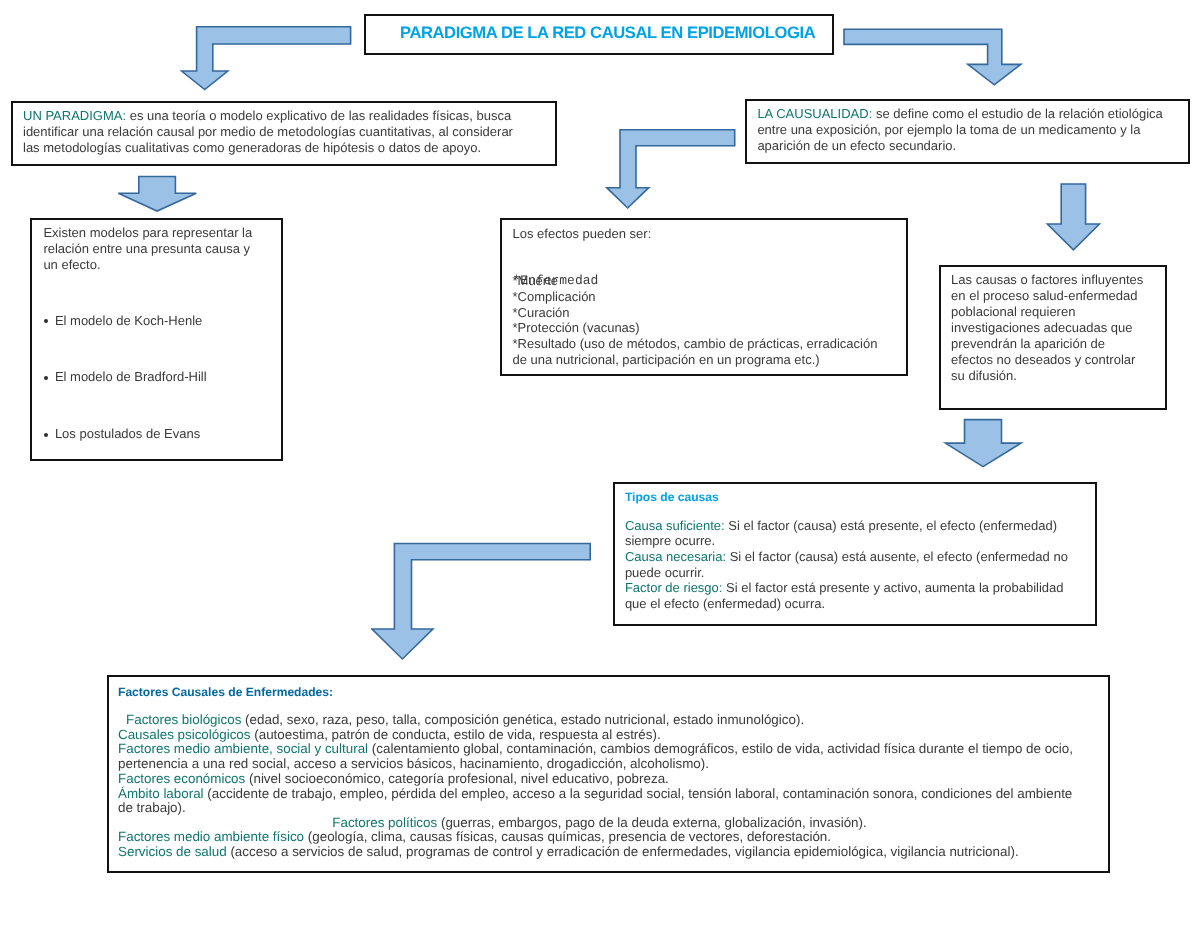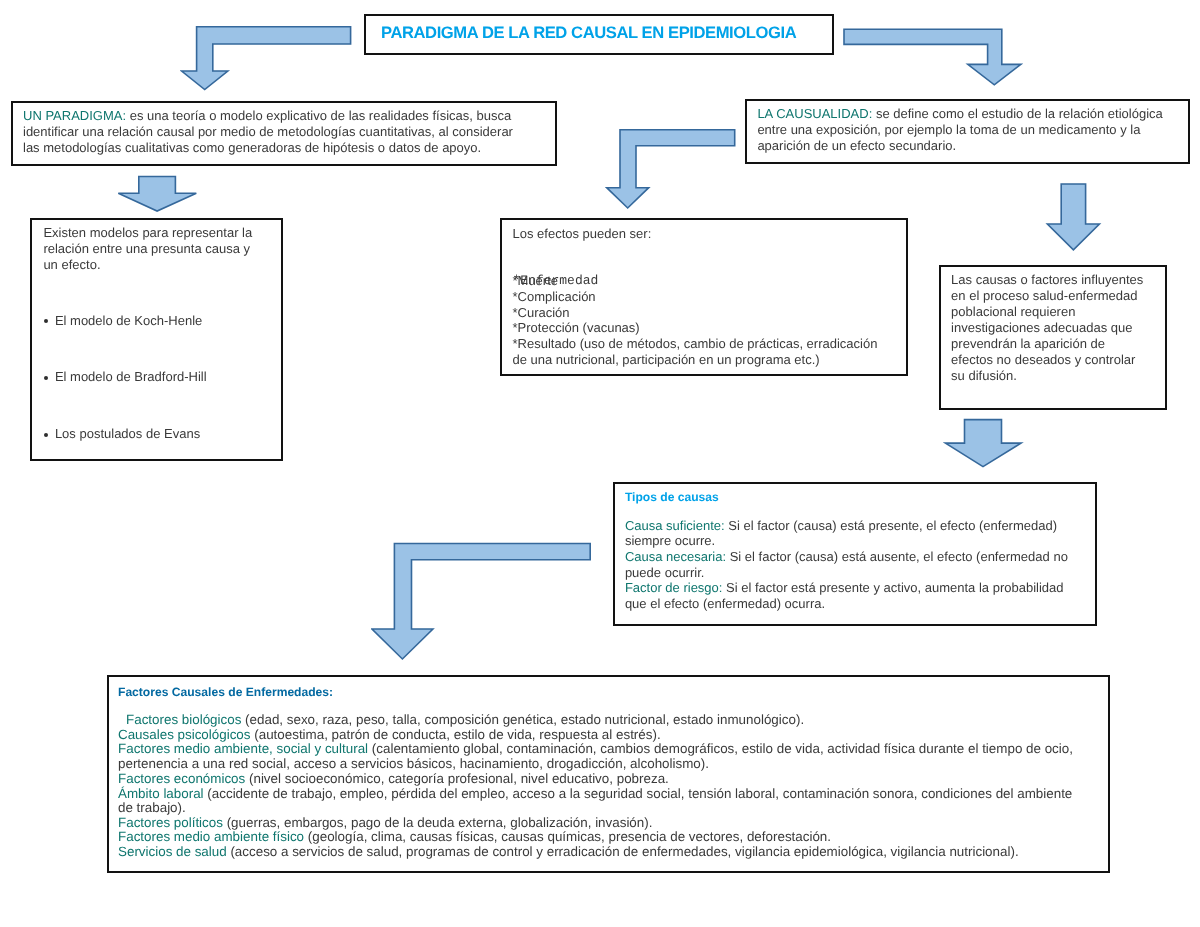--- a/index.html
+++ b/index.html
@@ -41,21 +41,21 @@
       <polygon points="129.7,1.7 129.7,17.7 31.0,17.7 31.0,59.7 43.7,59.7 22.7,80.0 1.7,59.7 15.0,59.7 15.0,1.7" fill="#9BC2E6" stroke="#35689B" stroke-width="1.6" stroke-linejoin="miter"></polygon>
     </svg>
 <svg class="arrow" style="left:943.0px;top:418.0px;" width="84" height="54" viewBox="0 0 84 54">
       <polygon points="21.5,1.6 58.5,1.6 58.5,25.1 78.0,25.1 40.0,48.6 2.5,25.1 21.5,25.1" fill="#9BC2E6" stroke="#35689B" stroke-width="1.6" stroke-linejoin="miter"></polygon>
     </svg>
 <svg class="arrow" style="left:371.0px;top:542.0px;" width="222" height="120" viewBox="0 0 222 120">
       <polygon points="219.2,1.5 219.2,17.8 40.5,17.8 40.5,87.0 61.9,87.0 31.4,117.0 1.0,87.0 23.4,87.0 23.4,1.5" fill="#9BC2E6" stroke="#35689B" stroke-width="1.6" stroke-linejoin="miter"></polygon>
     </svg>
 <div class="group">
       <div class="box" style="left:364.4px;top:14.4px;width:470.0px;height:41.0px;border-width:2px;"></div>
-      <p class="title-label" style="left:381px;top:21.61px;line-height:21px;">PARADIGMA DE LA RED CAUSAL EN EPIDEMIOLOGIA</p>
+      <p class="title-label" style="left:400px;top:21.61px;line-height:21px;">PARADIGMA DE LA RED CAUSAL EN EPIDEMIOLOGIA</p>
     </div>
 <div class="group">
       <div class="box" style="left:11.0px;top:100.9px;width:545.8px;height:65.0px;border-width:2px;"></div>
       <p class="tx" style="left:23.0px;top:107.85px;width:508px;line-height:15.9px;"><span class="hl">UN PARADIGMA:</span><span> es una teoría o modelo explicativo de las realidades físicas, busca identificar una relación causal por medio de metodologías cuantitativas, al considerar las metodologías cualitativas como generadoras de hipótesis o datos de apoyo.</span></p>
     </div>
 <div class="group">
       <div class="box" style="left:745.4px;top:99.3px;width:444.8px;height:64.7px;border-width:2px;"></div>
       <p class="tx" style="left:757.4px;top:106.25px;width:430px;line-height:15.9px;"><span class="hl">LA CAUSUALIDAD:</span><span> se define como el estudio de la relación etiológica entre una exposición, por ejemplo la toma de un medicamento y la aparición de un efecto secundario.</span></p>
     </div>
 <div class="group">
@@ -87,17 +87,17 @@
       <p class="tx" style="left:624.9px;top:580.01px;width:462px;line-height:15.58px;"><span class="hl">Factor de riesgo:</span><span> Si el factor está presente y activo, aumenta la probabilidad que el efecto (enfermedad) ocurra.</span></p>
     </div>
 <div class="group">
       <div class="box" style="left:106.9px;top:675.4px;width:1002.8px;height:197.4px;border-width:2px;"></div>
       <p class="tx" style="left:118.0px;top:685.29px;width:970px;line-height:14.62px;font-size:12.1px;font-weight:bold;color:#0369a1;"><span>Factores Causales de Enfermedades:</span></p>
       <p class="tx" style="left:118.0px;top:713.36px;width:963px;line-height:14.62px;font-size:13.4px;margin-left:8px;"><span class="hl">Factores biológicos</span><span> (edad, sexo, raza, peso, talla, composición genética, estado nutricional, estado inmunológico).</span></p>
       <p class="tx" style="left:118.0px;top:727.86px;width:963px;line-height:14.62px;font-size:13.4px;"><span class="hl">Causales psicológicos</span><span> (autoestima, patrón de conducta, estilo de vida, respuesta al estrés).</span></p>
       <p class="tx" style="left:118.0px;top:742.46px;width:963px;line-height:14.62px;font-size:13.4px;"><span class="hl">Factores medio ambiente, social y cultural</span><span> (calentamiento global, contaminación, cambios demográficos, estilo de vida, actividad física durante el tiempo de ocio, pertenencia a una red social, acceso a servicios básicos, hacinamiento, drogadicción, alcoholismo).</span></p>
       <p class="tx" style="left:118.0px;top:771.96px;width:963px;line-height:14.62px;font-size:13.4px;"><span class="hl">Factores económicos</span><span> (nivel socioeconómico, categoría profesional, nivel educativo, pobreza.</span></p>
       <p class="tx" style="left:118.0px;top:786.56px;width:963px;line-height:14.62px;font-size:13.4px;"><span class="hl">Ámbito laboral</span><span> (accidente de trabajo, empleo, pérdida del empleo, acceso a la seguridad social, tensión laboral, contaminación sonora, condiciones del ambiente de trabajo).</span></p>
-      <p class="tx" style="left:118.0px;top:815.86px;width:963px;line-height:14.62px;font-size:13.4px;"><span class="hl">Factores políticos</span><span> (guerras, embargos, pago de la deuda externa, globalización, invasión).</span></p>
+      <p class="tx" style="left:118.0px;top:815.86px;width:963px;line-height:14.62px;font-size:13.4px;text-align:center;"><span class="hl">Factores políticos</span><span> (guerras, embargos, pago de la deuda externa, globalización, invasión).</span></p>
       <p class="tx" style="left:118.0px;top:830.36px;width:963px;line-height:14.62px;font-size:13.4px;"><span class="hl">Factores medio ambiente físico</span><span> (geología, clima, causas físicas, causas químicas, presencia de vectores, deforestación.</span></p>
       <p class="tx" style="left:118.0px;top:844.96px;width:963px;line-height:14.62px;font-size:13.4px;"><span class="hl">Servicios de salud</span><span> (acceso a servicios de salud, programas de control y erradicación de enfermedades, vigilancia epidemiológica, vigilancia nutricional).</span></p>
     </div>
 </div>
 
 </body></html>

